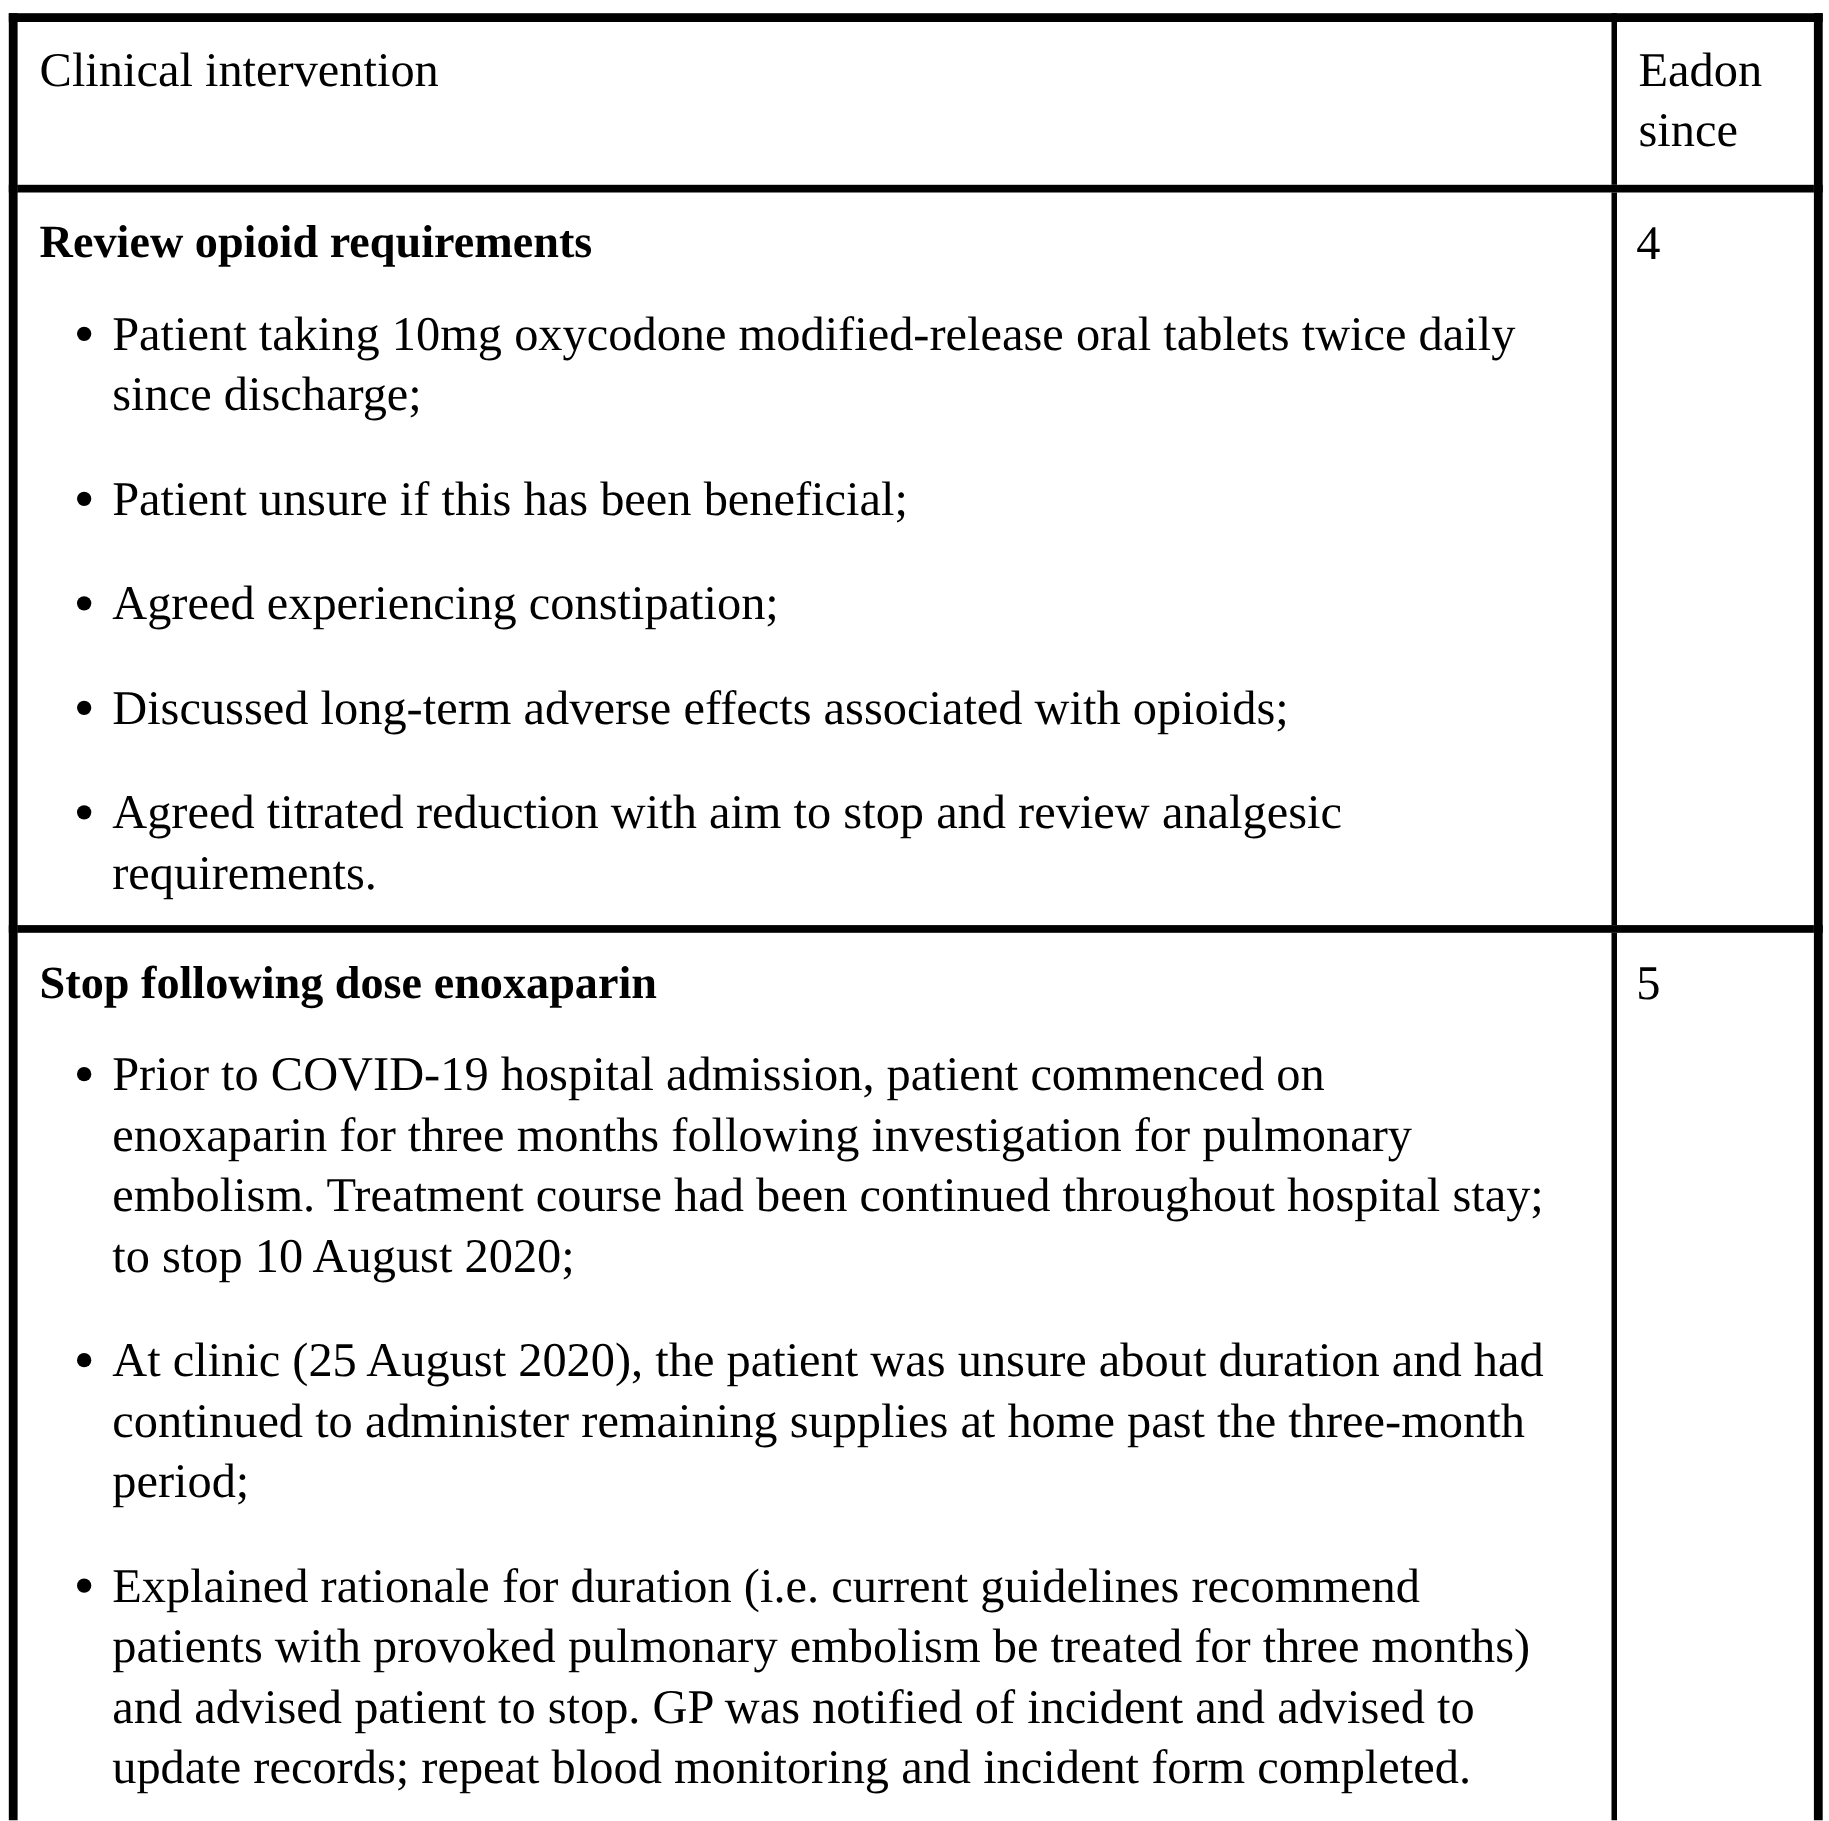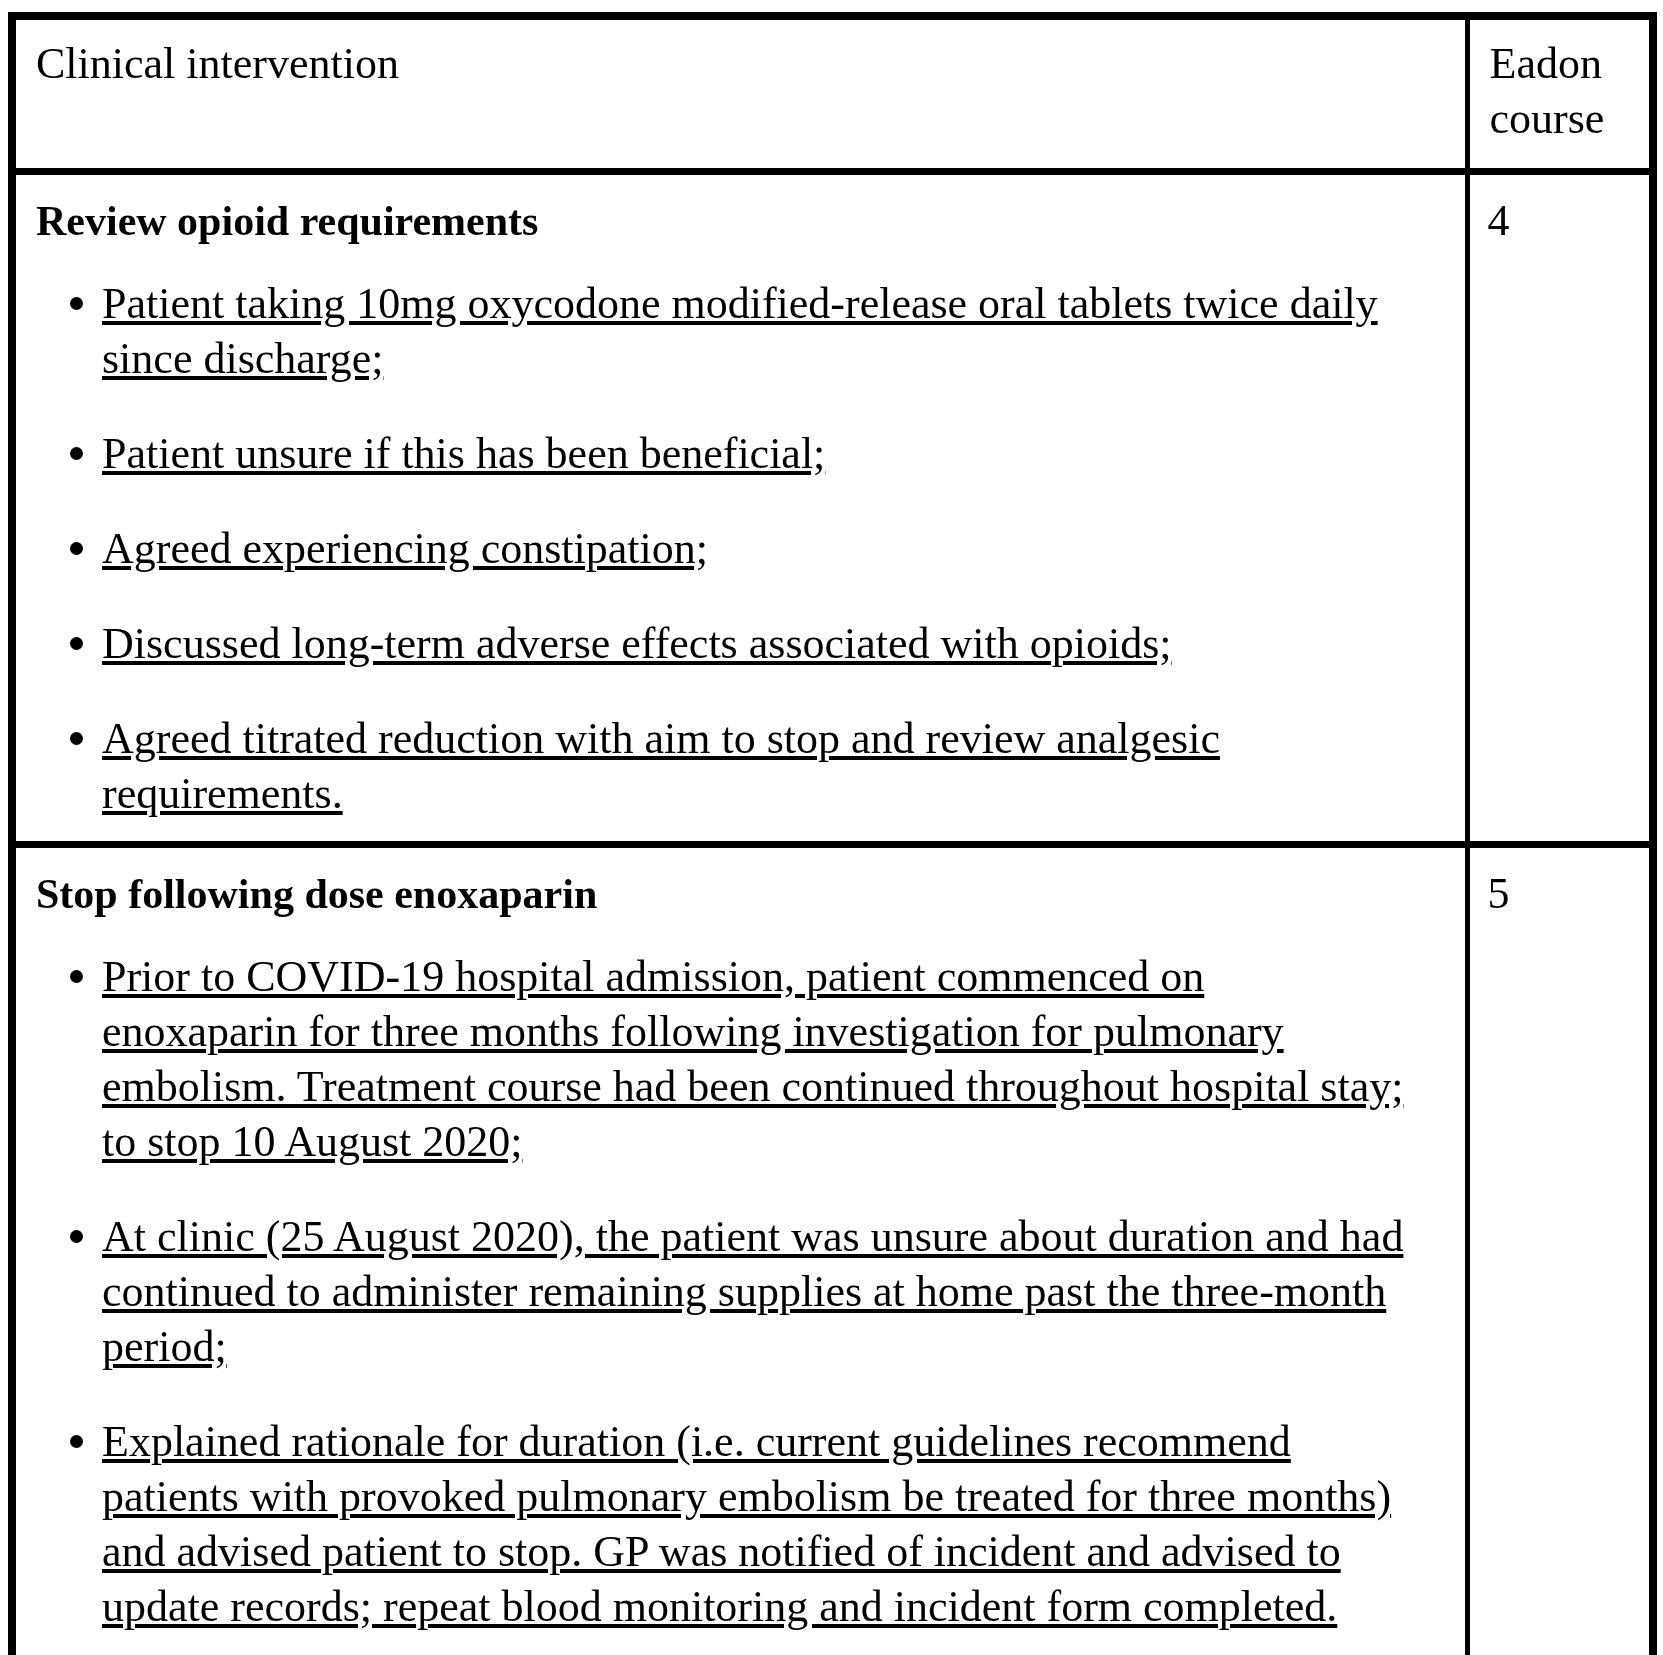--- a/index.html
+++ b/index.html
@@ -53,21 +53,20 @@
     margin: 4px 0 0 0;
   }
   ul.bullets {
     margin: 26px 0 0 0;
     padding: 0 0 0 66px;
     list-style: none;
   }
   ul.bullets li {
     position: relative;
     margin: 0;
-    text-decoration: underline;
   }
   ul.bullets li + li {
     margin-top: 40px;
   }
   ul.bullets li::before {
     content: "";
     position: absolute;
     left: -32px;
     top: 21px;
     width: 13px;
@@ -85,21 +84,21 @@
 
 <div class="page">
   <table class="tbl">
     <colgroup>
       <col class="col-intervention">
       <col class="col-grade">
     </colgroup>
     <thead>
       <tr>
         <th class="header-cell">Clinical intervention</th>
-        <th class="header-cell">Eadon course</th>
+        <th class="header-cell">Eadon since</th>
       </tr>
     </thead>
     <tbody>
       <tr class="row-1">
         <td class="intervention-cell">
           <div class="row-title">Review opioid requirements</div>
           <ul class="bullets">
             <li>Patient taking 10mg oxycodone modified-release oral tablets twice daily since discharge;</li>
             <li>Patient unsure if this has been beneficial;</li>
             <li>Agreed experiencing constipation;</li>

